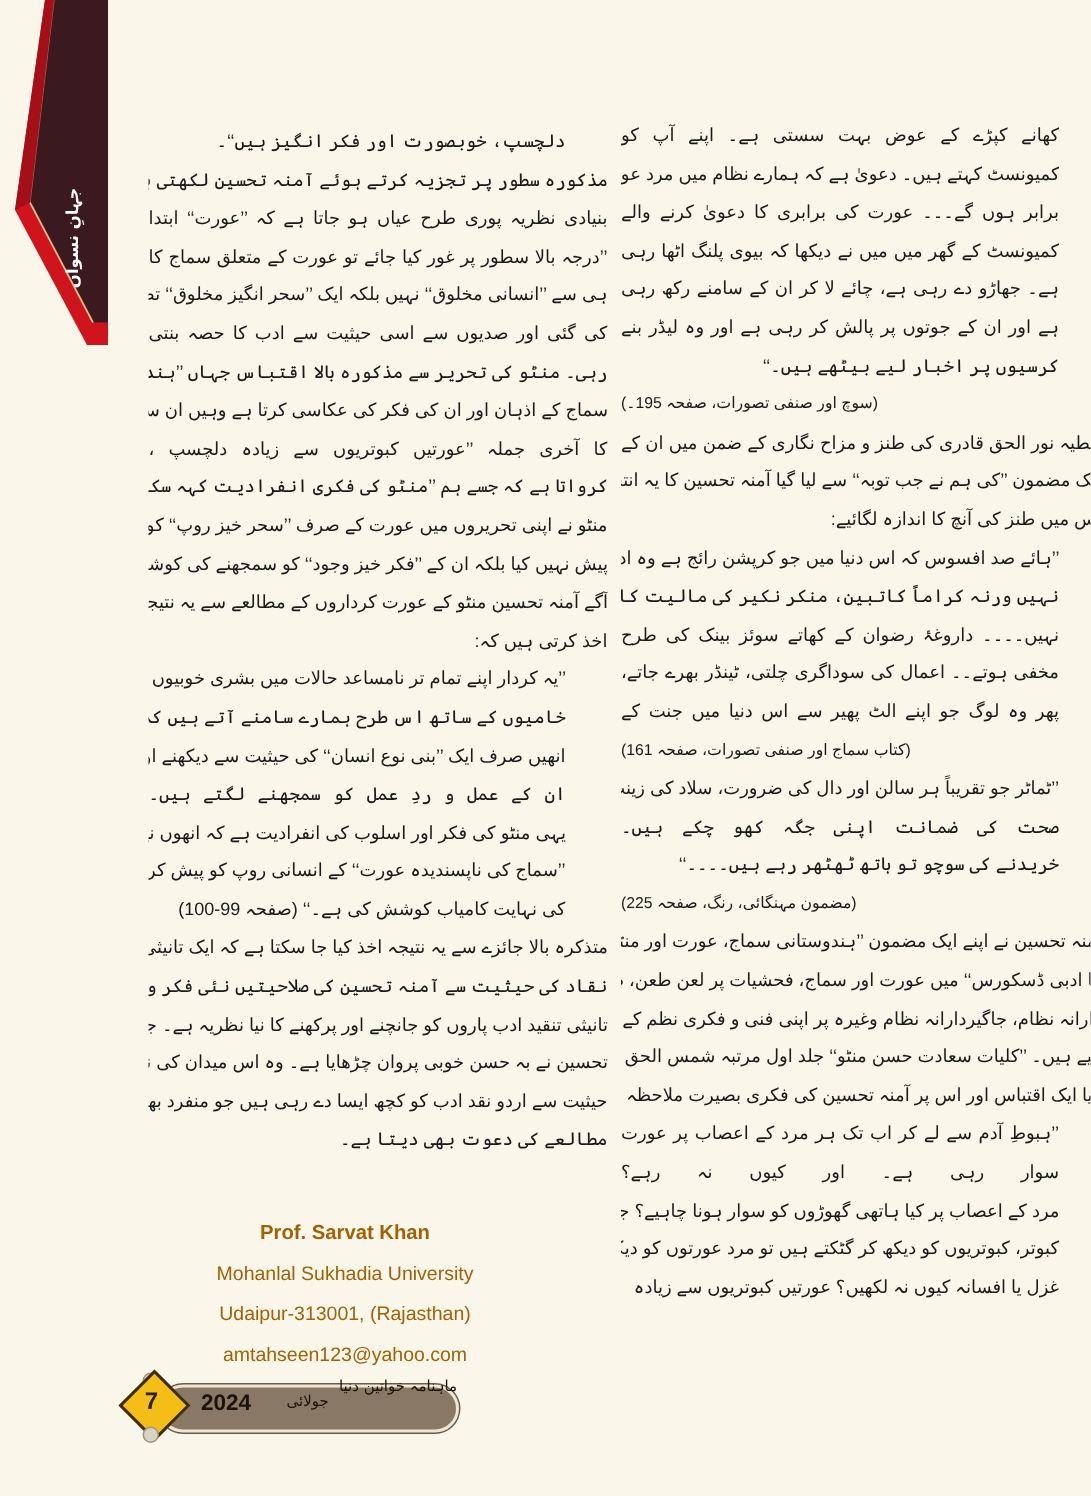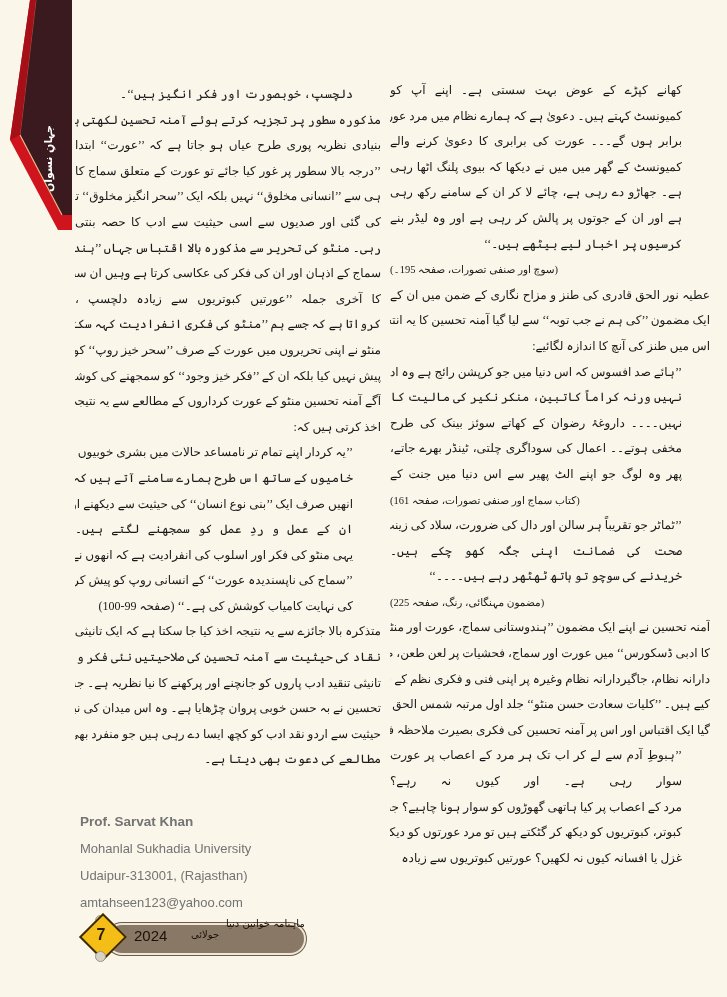--- a/index.html
+++ b/index.html
@@ -12,35 +12,35 @@
   
   .ribbon { position: absolute; left: 0; top: 0; width: 72px; height: 230px; }
   .ribbon-label {
     position: absolute; left: 42px; top: 125px;
     writing-mode: vertical-rl; transform: rotate(180deg);
     color: #ffffff; font-size: 11px; font-weight: bold; direction: rtl;
     font-family: "DejaVu Sans", sans-serif;
   }
   .col {
     position: absolute; direction: rtl; text-align: justify;
-    font-family: Liberation Serif, serif;
-    font-size: 12px; line-height: 25.6px;
+    font-family: Liberation Sans, sans-serif;
+    font-size: 12px; line-height: 25.6px; margin-left: 24px;
   }
   .col p { margin: 0; }
   .col .indent { padding-right: 28px; }
   .col .ref { font-size: 10.5px; text-align: left; direction: rtl; }
   .col-right { left: 390px; top: 78px; width: 320px; }
   .col-left { left: 75px; top: 82px; width: 306px; }
   .col .line { display: block; white-space: nowrap; overflow: hidden; text-align-last: justify; }
   .col .line.last { text-align-last: right; }
 
   .author {
     position: absolute; left: 80px; top: 808px; width: 300px;
     direction: ltr; font-family: "Liberation Sans", sans-serif;
-    font-size: 13px; color: #737373;
+    font-size: 13px; color: #a16207; text-align: center;
   }
   .author div { height: 27px; line-height: 27px; }
   .author .name { font-weight: bold; font-size: 13.5px; }
 
   
   .footer { position: absolute; left: 76px; top: 918px; width: 230px; height: 40px; }
   .footer .bar {
     position: absolute; left: 30px; top: 5px; width: 196px; height: 28px;
     background: #8a7866; border: 2px solid #efe7d6; border-radius: 16px;
     box-shadow: 0 0 0 1px #6b5b4a;
@@ -50,21 +50,21 @@
     transform: rotate(45deg); background: #f5be17; border: 2px solid #3b2b10;
   }
   .footer .page-no {
     position: absolute; left: 0px; top: 8px; width: 50px; text-align: center;
     font-family: "Liberation Sans", sans-serif; font-weight: bold; font-size: 16px; color: #2a1e0a;
   }
   .footer .dot { position: absolute; left: 19px; width: 9px; height: 9px; border-radius: 50%;
     background: #d9d3c6; border: 1px solid #9c9486; }
   .footer .year {
     position: absolute; left: 58px; top: 9px;
-    font-family: "Liberation Sans", sans-serif; font-weight: normal; font-size: 15px; color: #1b1208;
+    font-family: "Liberation Sans", sans-serif; font-weight: bold; font-size: 15px; color: #1b1208;
   }
   .footer .month { position: absolute; left: 115px; top: 11px; font-size: 10px; color: #1b1208; direction: rtl; }
   .footer .mag { position: absolute; left: 150px; top: 0; font-size: 10px; color: #1b1208; direction: rtl; }
 </style>
 </head>
 <body>
 
 <div class="ribbon">
   <svg width="72" height="230" viewBox="0 0 72 230">
     <polygon points="30,0 72,0 72,230 58,230 10,140" fill="#d0141e"></polygon>

